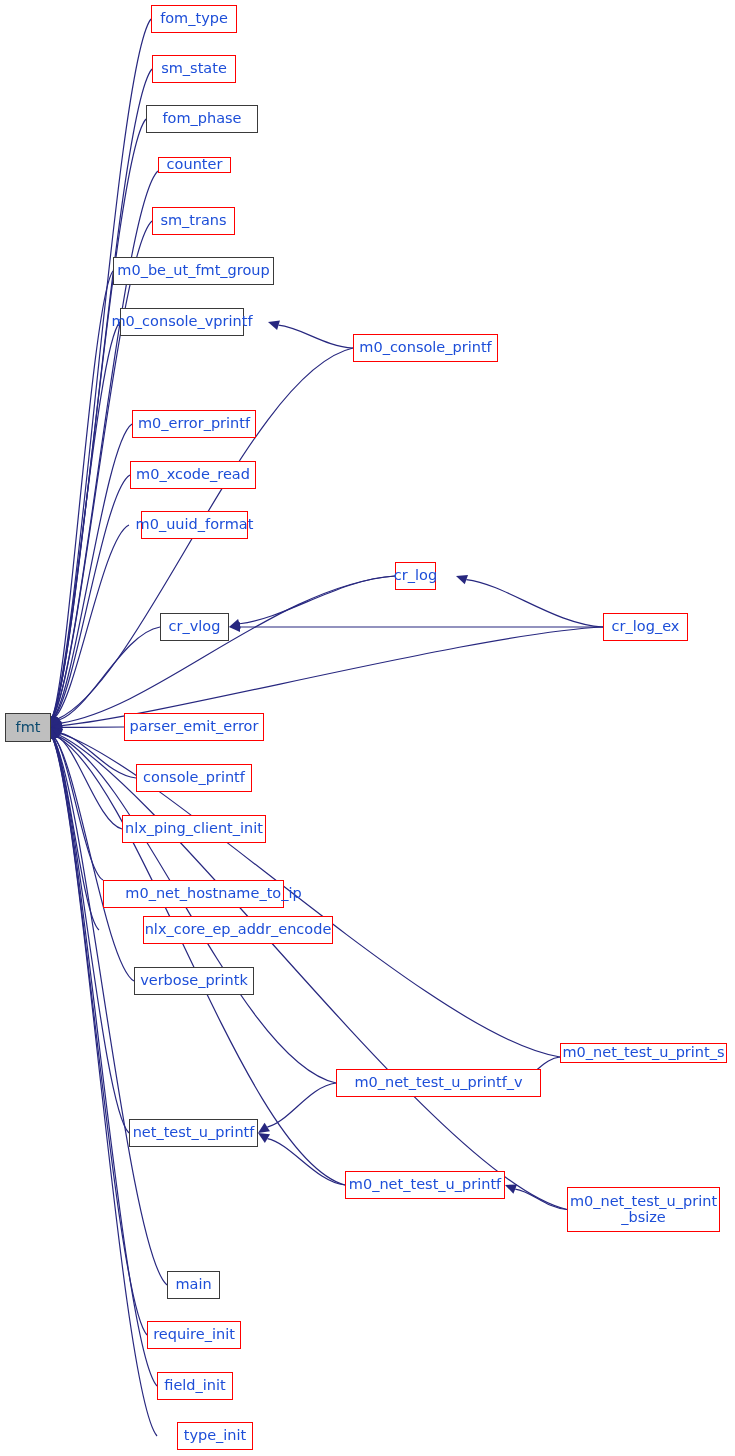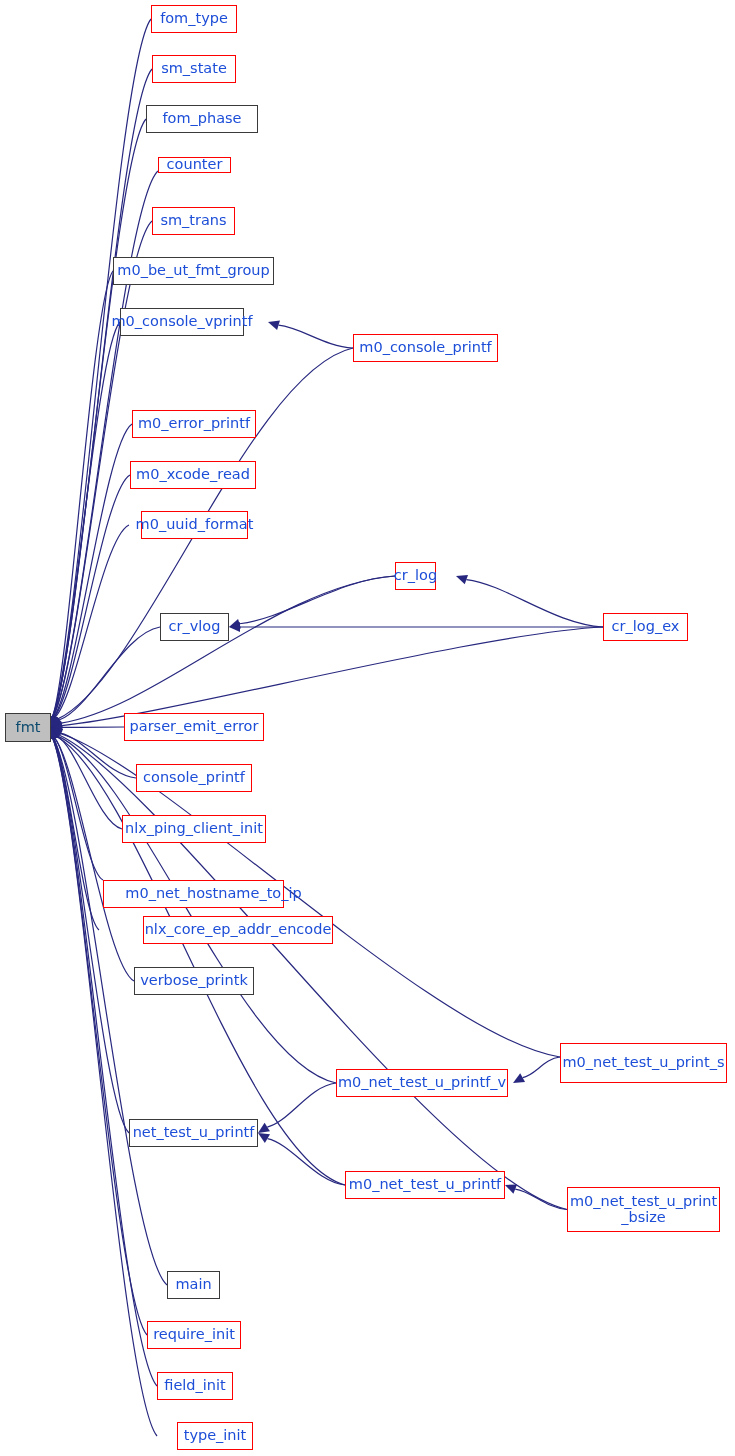--- a/index.html
+++ b/index.html
@@ -147,22 +147,22 @@
     <div class="node " style="left: 129px; top: 511px; width: 107px; height: 28px; margin-left: 12px;"><span class="node-label">m0_uuid_format</span></div>
     <div class="node " style="left: 395px; top: 562px; width: 41px; height: 28px;"><span class="node-label">cr_log</span></div>
     <div class="node black" style="left: 160px; top: 613px; width: 69px; height: 28px;"><span class="node-label">cr_vlog</span></div>
     <div class="node " style="left: 603px; top: 613px; width: 85px; height: 28px;"><span class="node-label">cr_log_ex</span></div>
     <div class="node " style="left: 124px; top: 713px; width: 140px; height: 28px;"><span class="node-label">parser_emit_error</span></div>
     <div class="node " style="left: 136px; top: 764px; width: 116px; height: 28px;"><span class="node-label">console_printf</span></div>
     <div class="node " style="left: 122px; top: 815px; width: 144px; height: 28px;"><span class="node-label">nlx_ping_client_init</span></div>
     <div class="node " style="left: 103px; top: 880px; width: 181px; height: 28px; padding-left: 40px;"><span class="node-label">m0_net_hostname_to_ip</span></div>
     <div class="node " style="left: 99px; top: 916px; width: 190px; height: 28px; margin-left: 44px;"><span class="node-label">nlx_core_ep_addr_encode</span></div>
     <div class="node black" style="left: 134px; top: 967px; width: 120px; height: 28px;"><span class="node-label">verbose_printk</span></div>
-    <div class="node " style="left: 560px; top: 1043px; width: 167px; height: 40px;"><span class="node-label">m0_net_test_u_print_s</span></div>
-    <div class="node " style="left: 336px; top: 1069px; width: 172px; height: 28px;"><span class="node-label">m0_net_test_u_printf_v</span></div>
+    <div class="node " style="left: 560px; top: 1043px; width: 167px; height: 20px;"><span class="node-label">m0_net_test_u_print_s</span></div>
+    <div class="node " style="left: 336px; top: 1069px; width: 205px; height: 28px;"><span class="node-label">m0_net_test_u_printf_v</span></div>
     <div class="node black" style="left: 129px; top: 1119px; width: 129px; height: 28px;"><span class="node-label">net_test_u_printf</span></div>
     <div class="node " style="left: 345px; top: 1171px; width: 160px; height: 28px;"><span class="node-label">m0_net_test_u_printf</span></div>
     <div class="node " style="left: 567px; top: 1187px; width: 153px; height: 45px;"><span class="node-label">m0_net_test_u_print
 _bsize</span></div>
     <div class="node black" style="left: 167px; top: 1271px; width: 53px; height: 28px;"><span class="node-label">main</span></div>
     <div class="node " style="left: 147px; top: 1321px; width: 94px; height: 28px;"><span class="node-label">require_init</span></div>
     <div class="node " style="left: 157px; top: 1372px; width: 76px; height: 28px;"><span class="node-label">field_init</span></div>
     <div class="node " style="left: 157px; top: 1422px; width: 76px; height: 28px; margin-left: 20px;"><span class="node-label">type_init</span></div>
   </div>
 

